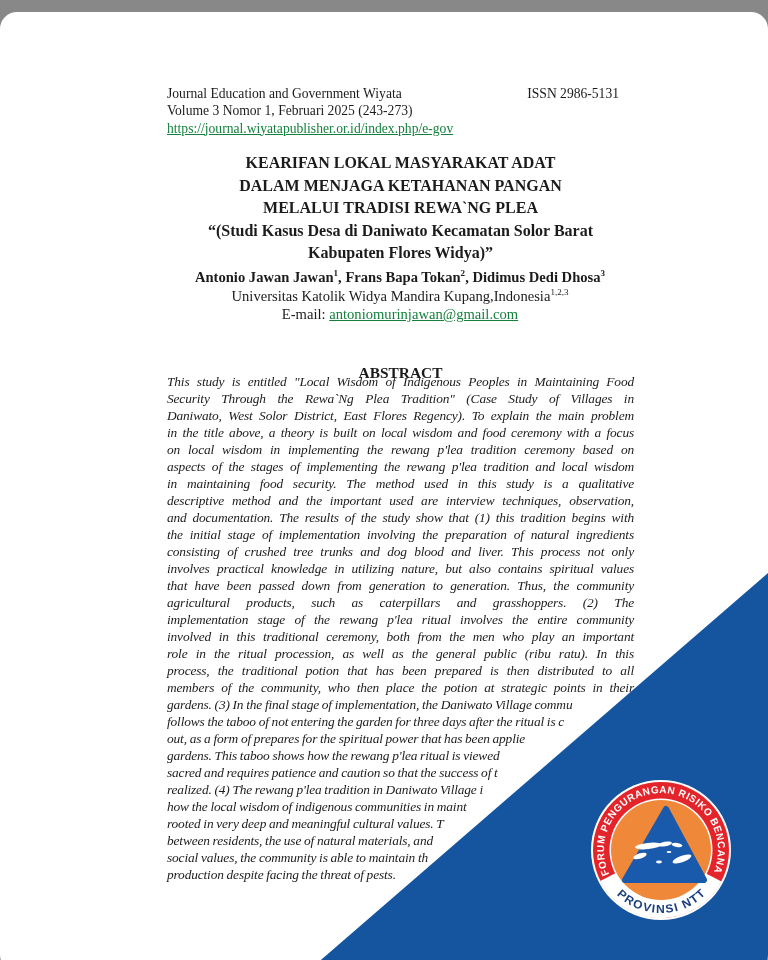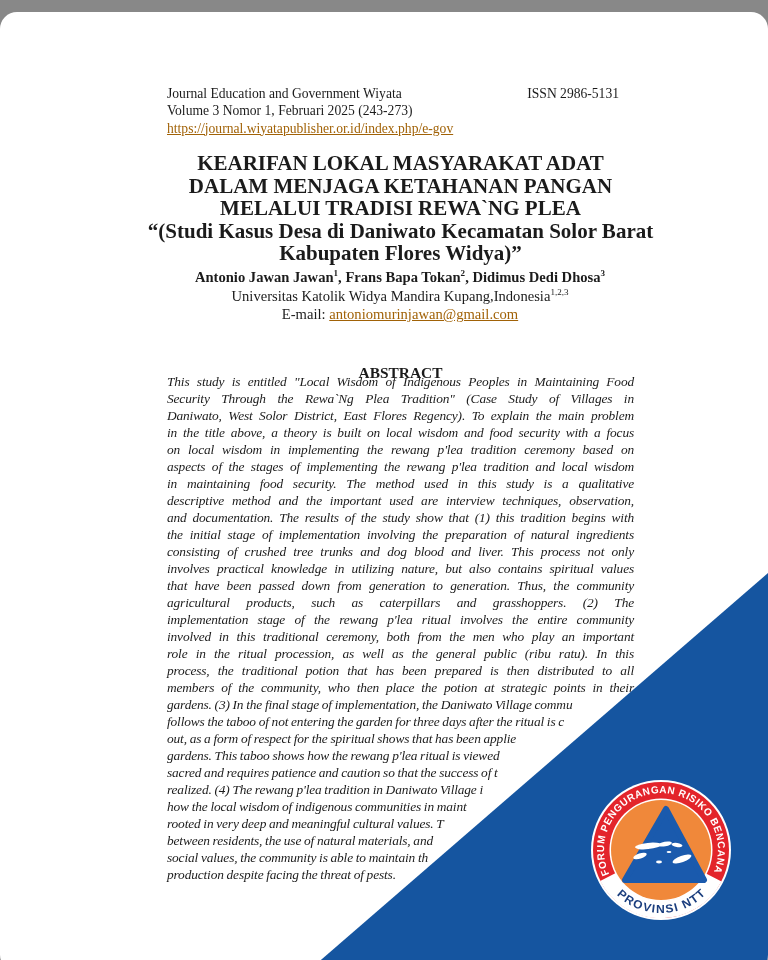--- a/index.html
+++ b/index.html
@@ -8,24 +8,24 @@
     background:#ffffff; overflow:hidden;
     font-family:"Liberation Serif","DejaVu Serif",serif;
     color:#1b1b1b;
     border-radius:17px;
   }
   
   .doc-header { position:absolute; top:73px; left:167px; width:467px;
                 font-size:13.6px; line-height:17.3px; }
   .doc-header .row1 { display:flex; justify-content:space-between; }
   .doc-header .issn { margin-right:15px; }
-  a.doc-link { color:#a16207; text-decoration:underline; }
+  a.doc-link { color:#15803d; text-decoration:underline; }
   
   .doc-title { position:absolute; top:140px; left:134px; width:533px;
-               text-align:center; font-weight:bold; font-size:21px;
+               text-align:center; font-weight:bold; font-size:16px;
                line-height:22.6px; }
   .doc-title .it { }
   
   .authors-block { position:absolute; top:256px; left:150px; width:500px;
                    text-align:center; font-size:14.6px; line-height:18.7px; }
   .authors-line { font-weight:bold; }
   sup { font-size:0.62em; line-height:0; }
   
   .abstract-heading { position:absolute; top:352px; left:167px; width:467px;
                       text-align:center; font-weight:bold; font-size:15.4px; }
@@ -71,39 +71,39 @@
     <div class="authors-line"><span>Antonio Jawan Jawan</span><sup>1</sup><span>, </span><span>Frans Bapa Tokan</span><sup>2</sup><span>, </span><span>Didimus Dedi Dhosa</span><sup>3</sup></div>
     <div><span>Universitas Katolik Widya Mandira Kupang,Indonesia</span><sup>1,2,3</sup></div>
     <div><span>E-mail: </span><a class="doc-link" href="#">antoniomurinjawan@gmail.com</a></div>
   </div>
 
   <div class="abstract-heading">ABSTRACT</div>
   <div class="abstract-body">
       <div class="abs-line full">This study is entitled "Local Wisdom of Indigenous Peoples in Maintaining Food</div>
       <div class="abs-line full">Security Through the Rewa`Ng Plea Tradition" (Case Study of Villages in</div>
       <div class="abs-line full">Daniwato, West Solor District, East Flores Regency). To explain the main problem</div>
-      <div class="abs-line full">in the title above, a theory is built on local wisdom and food security with a focus</div>
+      <div class="abs-line full">in the title above, a theory is built on local wisdom and food ceremony with a focus</div>
       <div class="abs-line full">on local wisdom in implementing the rewang p'lea tradition ceremony based on</div>
       <div class="abs-line full">aspects of the stages of implementing the rewang p'lea tradition and local wisdom</div>
       <div class="abs-line full">in maintaining food security. The method used in this study is a qualitative</div>
       <div class="abs-line full">descriptive method and the important used are interview techniques, observation,</div>
       <div class="abs-line full">and documentation. The results of the study show that (1) this tradition begins with</div>
       <div class="abs-line full">the initial stage of implementation involving the preparation of natural ingredients</div>
       <div class="abs-line full">consisting of crushed tree trunks and dog blood and liver. This process not only</div>
       <div class="abs-line full">involves practical knowledge in utilizing nature, but also contains spiritual values</div>
       <div class="abs-line full">that have been passed down from generation to generation. Thus, the community</div>
       <div class="abs-line full">agricultural products, such as caterpillars and grasshoppers. (2) The</div>
       <div class="abs-line full">implementation stage of the rewang p'lea ritual involves the entire community</div>
       <div class="abs-line full">involved in this traditional ceremony, both from the men who play an important</div>
       <div class="abs-line full">role in the ritual procession, as well as the general public (ribu ratu). In this</div>
       <div class="abs-line full">process, the traditional potion that has been prepared is then distributed to all</div>
       <div class="abs-line full">members of the community, who then place the potion at strategic points in their</div>
       <div class="abs-line">gardens. (3) In the final stage of implementation, the Daniwato Village commu</div>
       <div class="abs-line">follows the taboo of not entering the garden for three days after the ritual is c</div>
-      <div class="abs-line">out, as a form of respect for the spiritual shows that has been applie</div>
+      <div class="abs-line">out, as a form of prepares for the spiritual power that has been applie</div>
       <div class="abs-line">gardens. This taboo shows how the rewang p'lea ritual is viewed</div>
       <div class="abs-line">sacred and requires patience and caution so that the success of t</div>
       <div class="abs-line">realized. (4) The rewang p'lea tradition in Daniwato Village i</div>
       <div class="abs-line">how the local wisdom of indigenous communities in maint</div>
       <div class="abs-line">rooted in very deep and meaningful cultural values. T</div>
       <div class="abs-line">between residents, the use of natural materials, and</div>
       <div class="abs-line">social values, the community is able to maintain th</div>
       <div class="abs-line">production despite facing the threat of pests.</div>
     </div>
 

